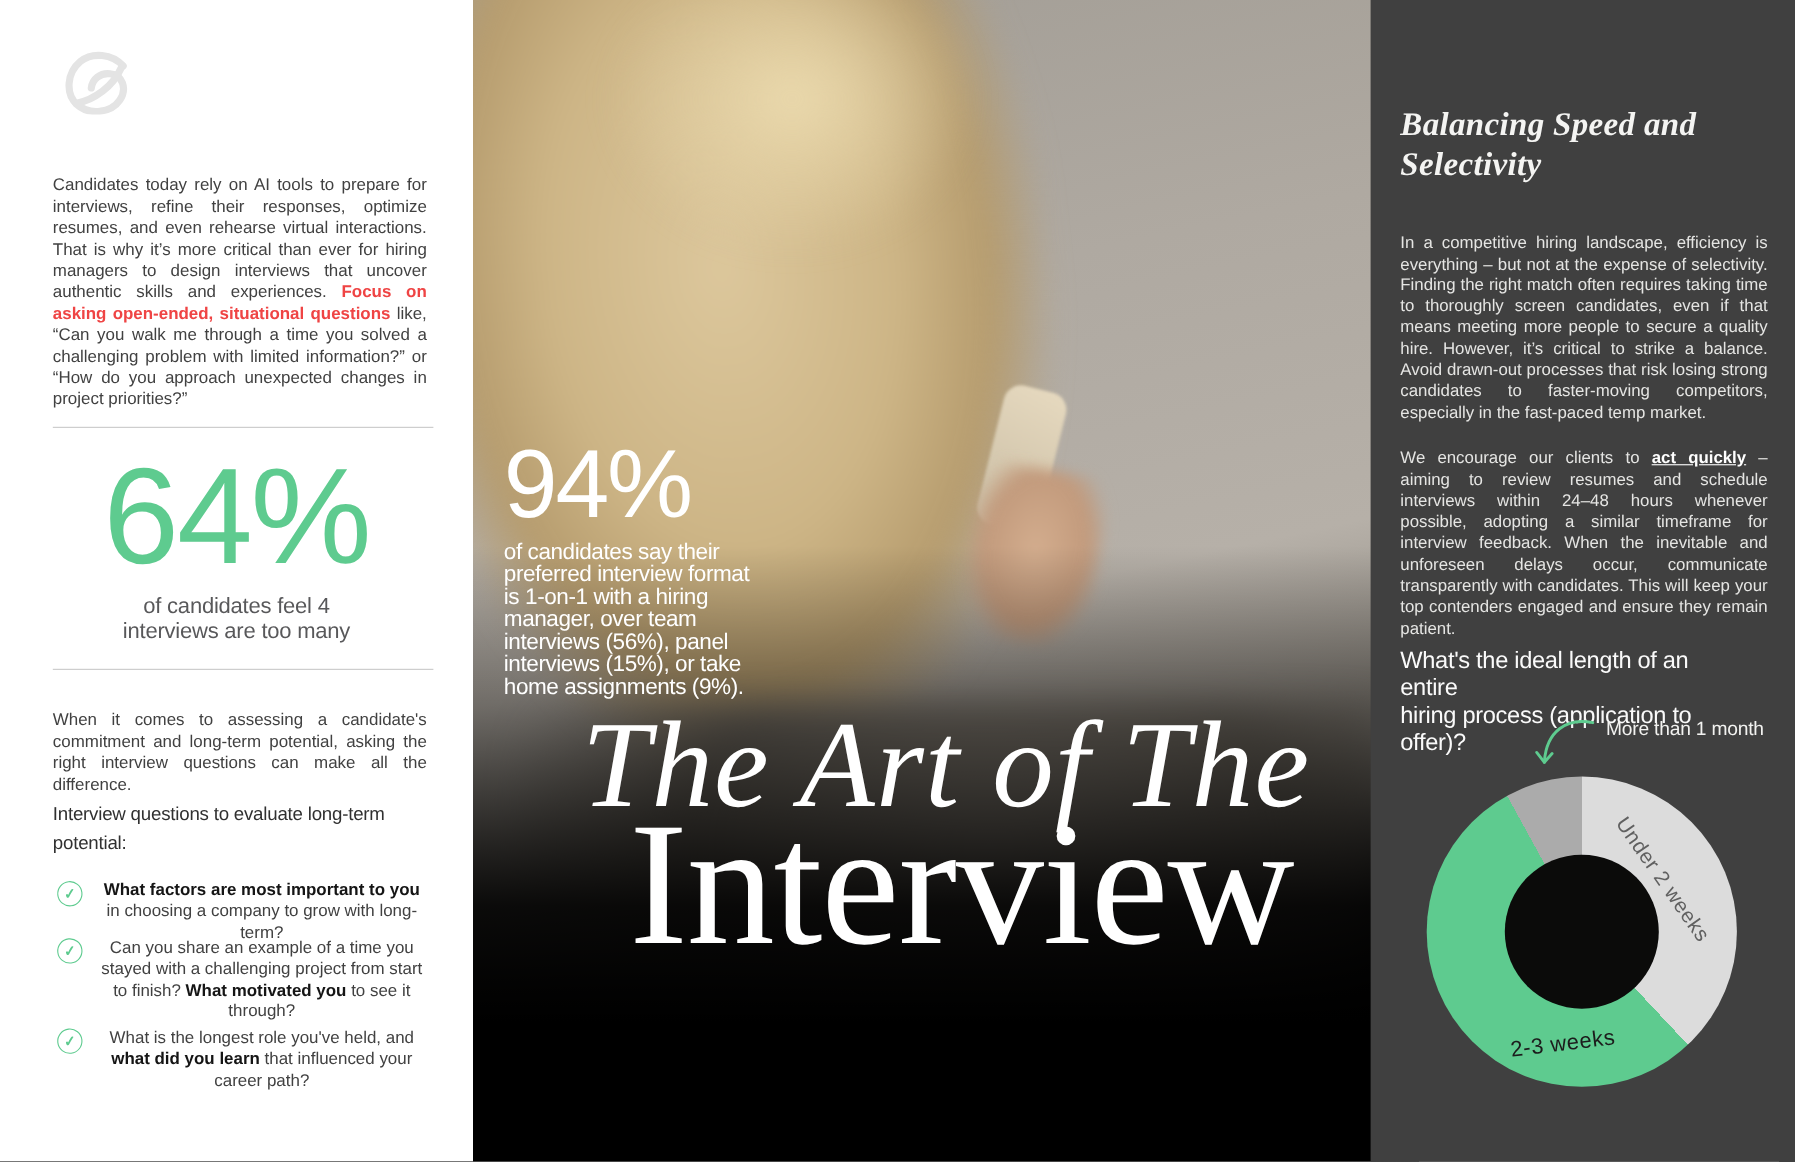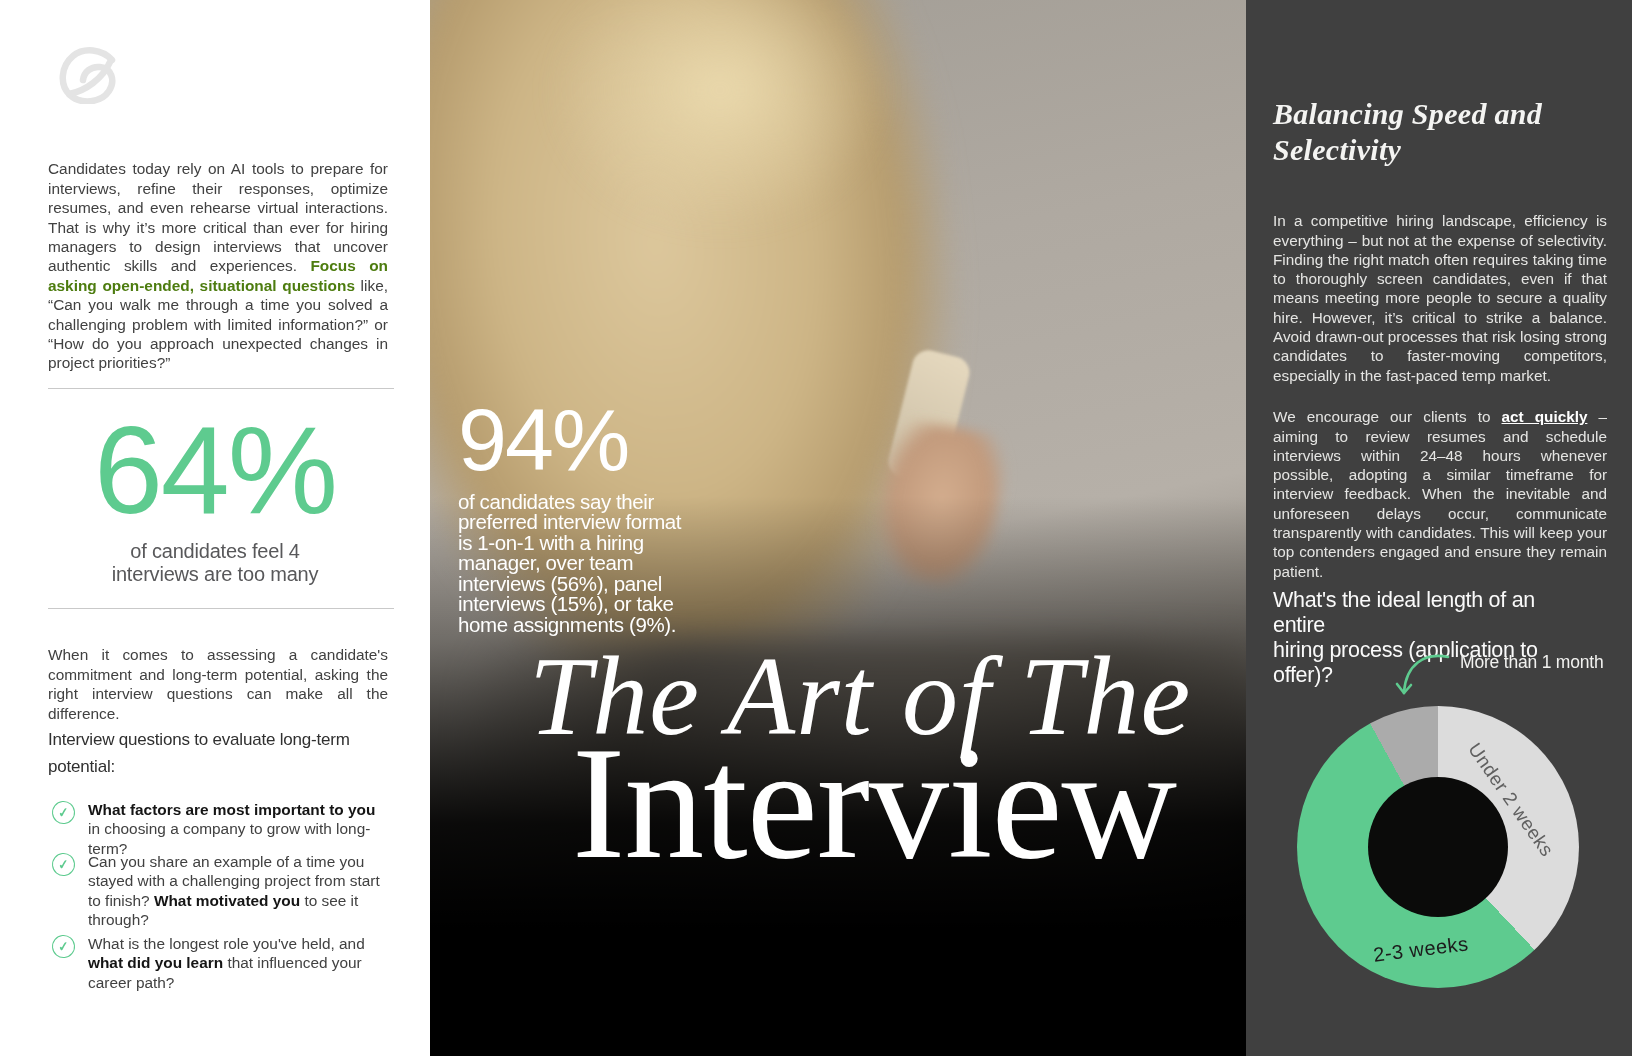--- a/index.html
+++ b/index.html
@@ -3,37 +3,37 @@
 <meta charset="utf-8">
 <style>
   html,body{margin:0;padding:0;background:#222;}
   .page{position:relative;width:1632px;height:1056px;background:#ffffff;overflow:hidden;
         font-family:"Liberation Sans",sans-serif;color:#414141;}
   
   .left-col{position:absolute;left:0;top:0;width:430px;height:1056px;background:#fff;}
   .logo{position:absolute;left:56px;top:44px;width:64px;height:60px;}
   .para{position:absolute;left:48px;width:340px;font-size:15.4px;line-height:19.4px;
         text-align:justify;color:#414141;}
-  .para b{color:#4d7c0f;}
+  .para b{color:#ef4444;}
   .p1{top:144px;}
   .p2{top:630px;}
   .rule{position:absolute;left:48px;width:346px;height:0;border-top:1px solid #c9c9c9;}
   .rule1{top:388px;} .rule2{top:608px;}
   .big-stat{position:absolute;left:0;width:430px;top:408px;text-align:center;
             color:var(--green,#5ecb8f);font-size:124px;line-height:1;letter-spacing:-2px;font-weight:400;}
   .stat-caption{position:absolute;left:0;width:430px;top:540px;text-align:center;
                 color:#58585a;font-size:20px;line-height:23px;letter-spacing:-0.2px;}
   .list-heading{position:absolute;left:48px;top:726px;width:350px;color:#303030;
                 font-size:17px;line-height:27px;letter-spacing:-0.2px;}
   .check-item{position:absolute;left:48px;width:340px;}
   .ci1{top:800px;} .ci2{top:852px;} .ci3{top:934px;}
   .check-icon{position:absolute;left:4px;top:1px;width:21px;height:21px;border:1.6px solid var(--green,#5ecb8f);
               border-radius:50%;color:var(--green,#5ecb8f);font-size:13px;line-height:21px;
               text-align:center;font-weight:bold;transform:rotate(-6deg);}
-  .check-text{display:block;margin-left:40px;font-size:15.4px;line-height:19.4px;color:#414141;}
+  .check-text{display:block;margin-left:40px;font-size:15.4px;line-height:19.4px;color:#414141;text-align:center;}
   .check-text b{color:#151515;}
   
   .photo-col{position:absolute;left:430px;top:0;width:860px;height:1056px;background:#000;overflow:hidden;}
   .photo-base{position:absolute;inset:0;
       background:linear-gradient(168deg,#a29d95 0%,#afa9a1 28%,#b6b0a8 52%,#7a756d 72%,#101010 90%,#000 96%);}
   .blob{position:absolute;}
   .hair{left:-40px;top:-70px;width:570px;height:780px;transform:rotate(-6deg);filter:blur(12px);
       background:radial-gradient(ellipse at 48% 40%,#dcc79c 0%,#cdb586 38%,#b69c6e 58%,rgba(182,156,110,0) 72%);}
   .hair-light{left:120px;top:-50px;width:340px;height:280px;filter:blur(14px);
       background:radial-gradient(ellipse at 50% 50%,#ead9ad 0%,rgba(234,217,173,0) 70%);}

